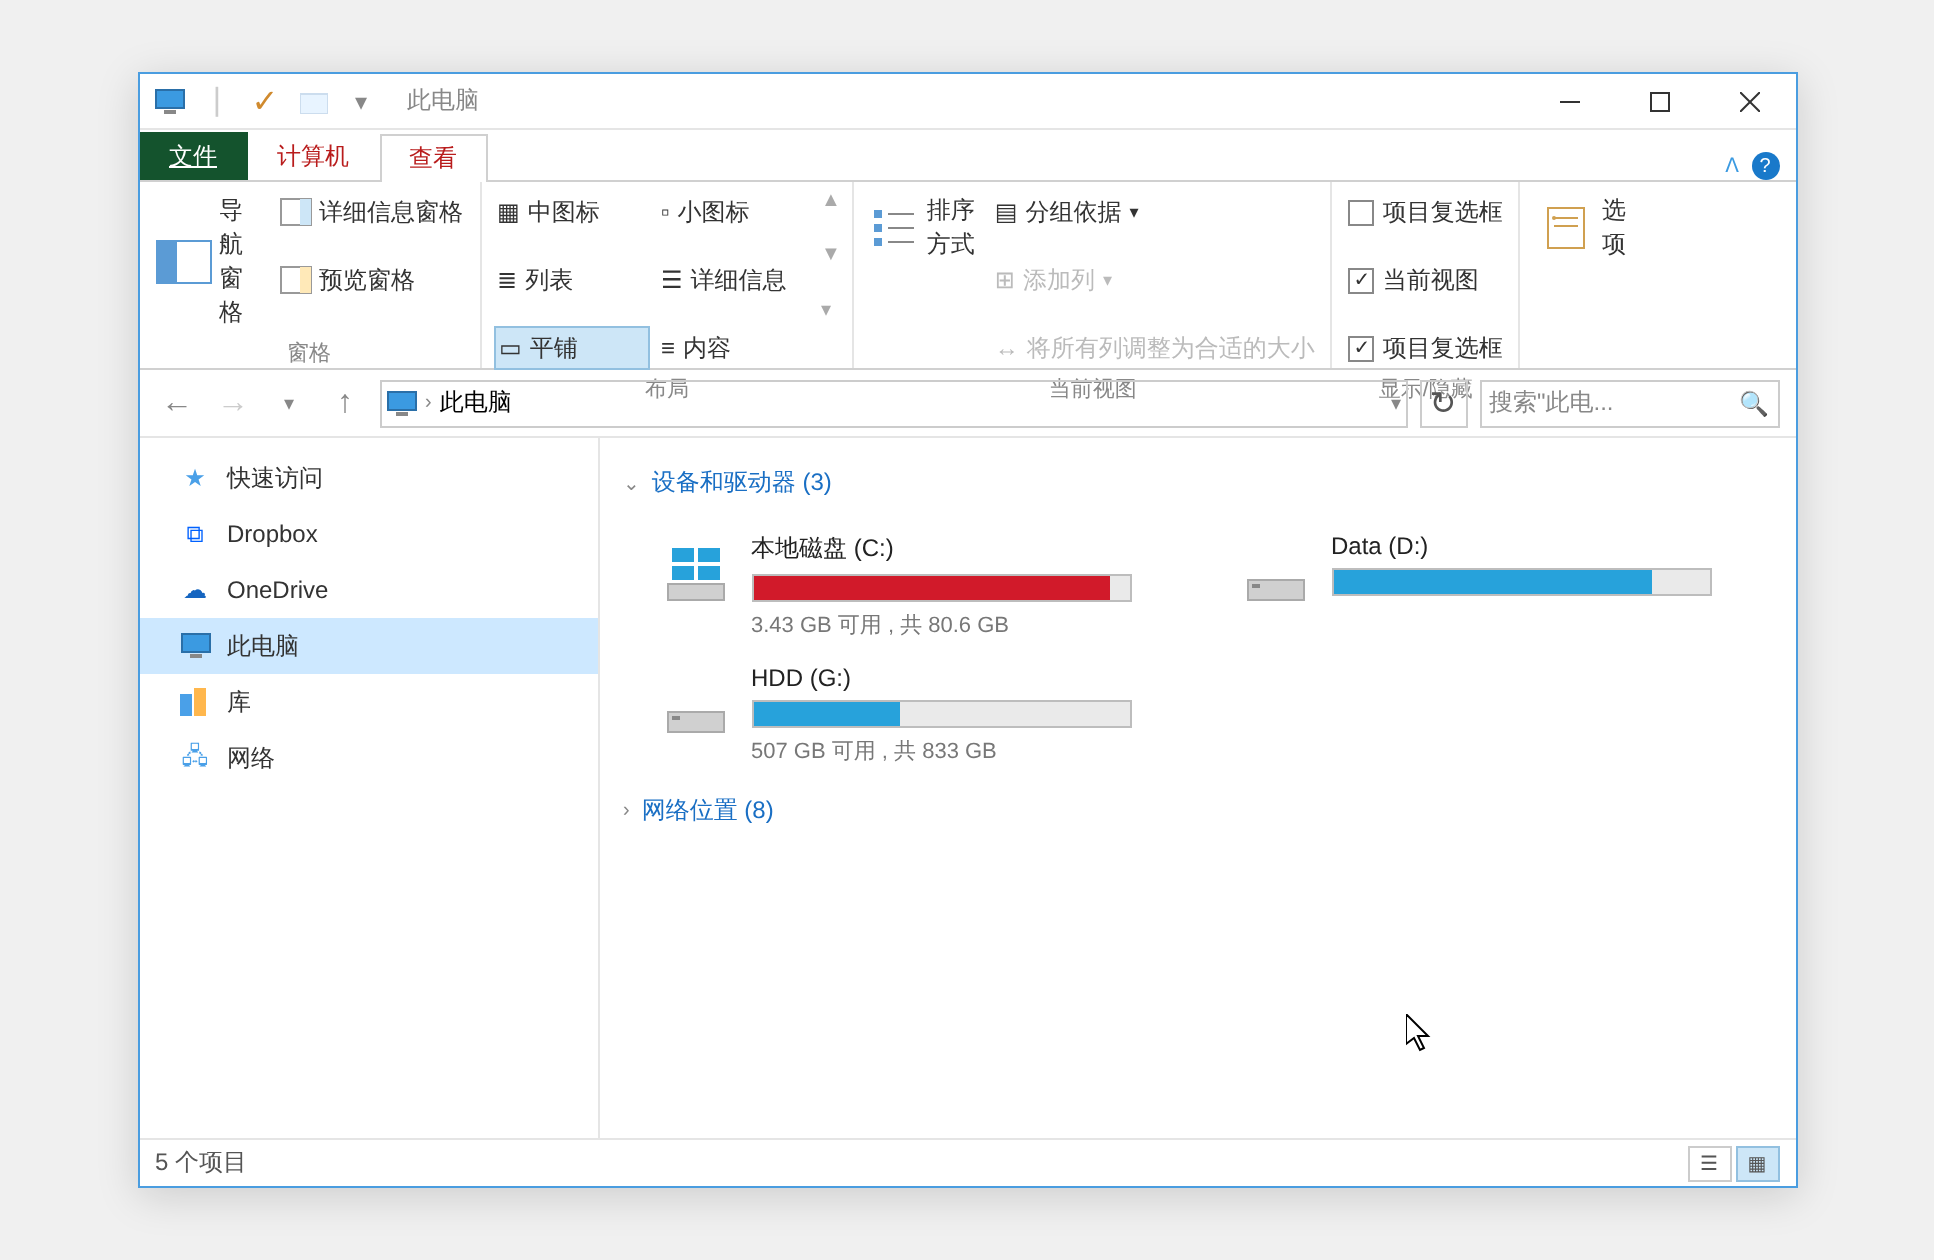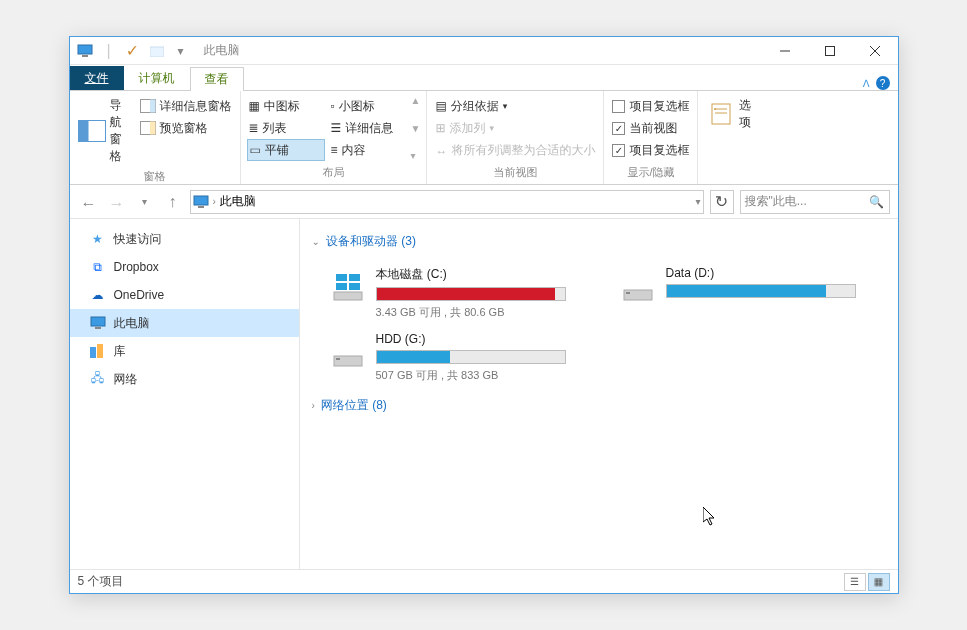--- a/index.html
+++ b/index.html
@@ -9,35 +9,35 @@
 
 .titlebar { height: 28px; display: flex; align-items: center; background: #fff; border-bottom: 1px solid #e5e5e5; }
 .titlebar .qat { display: flex; align-items: center; gap: 2px; padding: 0 4px; }
 .titlebar .qat-item { width: 22px; height: 22px; display: flex; align-items: center; justify-content: center; }
 .titlebar .title-text { margin-left: 8px; font-size: 12px; color: #888; }
 .titlebar .win-controls { margin-left: auto; display: flex; }
 .titlebar .win-btn { width: 45px; height: 28px; display: flex; align-items: center; justify-content: center; color: #666; }
 
 
 .tabs { height: 26px; background: #fff; display: flex; align-items: flex-end; border-bottom: 1px solid #d0d0d0; position: relative; }
-.tab { height: 24px; padding: 0 14px; font-size: 12px; color: #4d7c0f; display: flex; align-items: center; border: 1px solid transparent; border-bottom: none; cursor: default; }
-.tab.active-file { background: #0c4a6e; color: #fff; text-decoration: underline; }
+.tab { height: 24px; padding: 0 14px; font-size: 12px; color: #b91c1c; display: flex; align-items: center; border: 1px solid transparent; border-bottom: none; cursor: default; }
+.tab.active-file { background: #14532d; color: #fff; text-decoration: underline; }
 .tab.selected { background: #fff; border-color: #d0d0d0; position: relative; top: 1px; }
 .ribbon-right { margin-left: auto; display: flex; align-items: center; gap: 6px; padding-right: 8px; }
 
 
 .ribbon { height: 94px; border-bottom: 1px solid #d0d0d0; display: flex; background: #fff; }
 .ribbon-group { border-right: 1px solid #e5e5e5; display: flex; flex-direction: column; padding: 4px 6px 0; }
 .ribbon-group-body { flex: 1; display: flex; align-items: flex-start; gap: 4px; }
 .ribbon-group-label { font-size: 11px; color: #888; text-align: center; padding: 2px 0 4px; }
 .big-btn { display: flex; align-items: center; justify-content: flex-start; width: 58px; padding: 2px; gap: 4px; font-size: 12px; color: #333; }
 .big-btn .ico { width: 32px; height: 28px; display: flex; align-items: center; justify-content: center; }
 .small-row { display: flex; align-items: center; gap: 4px; height: 22px; font-size: 12px; color: #333; padding: 0 2px; }
 .small-row.selected { background: #cde6f7; border: 1px solid #92c0e0; }
-.col { display: flex; flex-direction: column; gap: 0px; }
+.col { display: flex; flex-direction: column; gap: 12px; }
 .chk { width: 13px; height: 13px; border: 1px solid #888; display: inline-flex; align-items: center; justify-content: center; font-size: 10px; color: #333; }
 
 
 .addr-row { height: 34px; display: flex; align-items: center; gap: 6px; padding: 0 8px; border-bottom: 1px solid #e5e5e5; }
 .nav-btn { width: 22px; height: 22px; display: flex; align-items: center; justify-content: center; color: #888; }
 .addr-box { flex: 1; height: 24px; border: 1px solid #ccc; display: flex; align-items: center; padding: 0 2px; gap: 4px; }
 .refresh-box { width: 24px; height: 24px; border: 1px solid #ccc; display: flex; align-items: center; justify-content: center; color: #555; }
 .search-box { width: 150px; height: 24px; border: 1px solid #ccc; display: flex; align-items: center; padding: 0 4px; gap: 4px; color: #888; font-size: 12px; }
 
 
@@ -193,20 +193,33 @@
           <span>▲</span>
           <span>▼</span>
           <span>▾</span>
         </div>
       </div>
       <div class="ribbon-group-label">布局</div>
     </div>
 
     <div class="ribbon-group">
       <div class="ribbon-group-body">
+        <div class="big-btn">
+          <span class="ico">
+              <svg width="24" height="24">
+                <rect x="2" y="3" width="4" height="4" fill="#5b9bd5"></rect>
+                <rect x="2" y="10" width="4" height="4" fill="#5b9bd5"></rect>
+                <rect x="2" y="17" width="4" height="4" fill="#5b9bd5"></rect>
+                <line x1="9" y1="5" x2="22" y2="5" stroke="#888"></line>
+                <line x1="9" y1="12" x2="22" y2="12" stroke="#888"></line>
+                <line x1="9" y1="19" x2="22" y2="19" stroke="#888"></line>
+              </svg>
+            </span>
+          <span>排序方式</span>
+        </div>
         <div class="col" style="color:#888;">
           <div class="small-row">
               <span>▤</span>
               <span>分组依据</span>
               <span style="font-size:9px;">▾</span>
             </div>
           <div class="small-row" style="color:#bbb;">
               <span>⊞</span>
               <span>添加列</span>
               <span style="font-size:9px;">▾</span>

